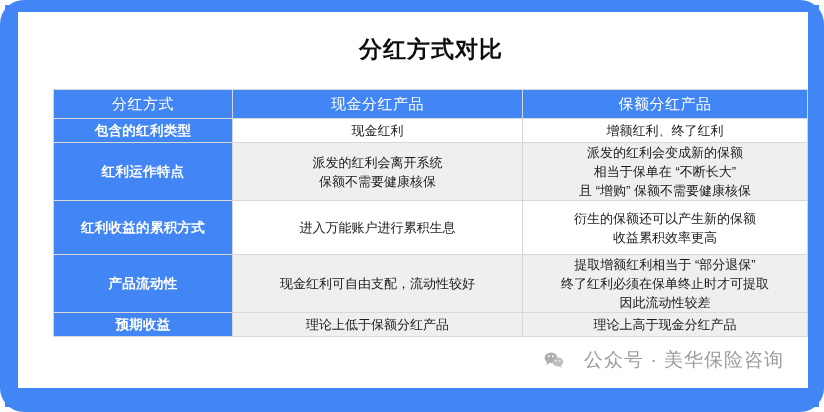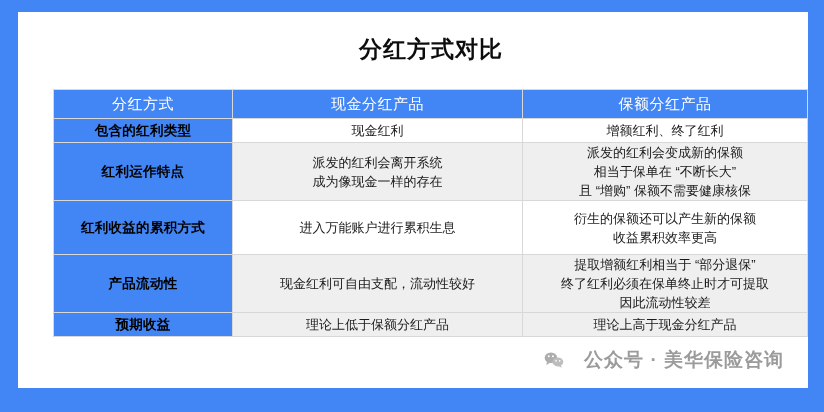--- a/index.html
+++ b/index.html
@@ -14,20 +14,21 @@
     background: #ffffff;
   }
 
   
   .frame {
     position: absolute;
     left: 0; top: 0;
     width: 824px; height: 412px;
     background: #4285f4;
     box-sizing: border-box;
+    border-radius: 24px;
   }
   .frame-inner {
     position: absolute;
     left: 5px; top: 5px;
     width: 814px; height: 402px;
     background: #4285f4;
   }
   .canvas {
     position: absolute;
     left: 18px; top: 12px;
@@ -105,21 +106,21 @@
   .hdr {
     background: #4285f4;
     color: #ffffff;
     font-weight: 400;
     font-size: 15px;
     height: 28px;
     letter-spacing: 0.5px;
   }
   .rowhead {
     background: #4285f4;
-    color: #000000;
+    color: #ffffff;
     font-weight: 700;
     font-size: 13.5px;
     letter-spacing: 0.3px;
   }
   .cell {
     color: #1a1a1a;
     font-size: 13px;
     line-height: 19px;
     background: transparent;
   }
@@ -138,21 +139,20 @@
   
   .footer {
     position: absolute;
     right: 18px; bottom: 13px;
     display: flex;
     align-items: center;
     gap: 20px;
     background: #ffffff;
     padding: 2px 6px 2px 4px;
     z-index: 6;
-    font-weight: bold;
   }
   .footer .wechat {
     width: 20px; height: 18px;
     flex: 0 0 auto;
   }
   .footer .ftext {
     font-size: 19px;
     color: #9b9b9b;
     letter-spacing: 1px;
     white-space: nowrap;
@@ -203,21 +203,21 @@
             </td>
             <td class="cell">
               <span class="ln">增额红利、终了红利</span>
             </td>
           </tr>
 
           <tr class="r-2 alt">
             <td class="rowhead">红利运作特点</td>
             <td class="cell">
               <span class="ln">派发的红利会离开系统</span>
-              <span class="ln">成为像现金一样的存在</span>
+              <span class="ln">保额不需要健康核保</span>
             </td>
             <td class="cell">
               <span class="ln">派发的红利会变成新的保额</span>
               <span class="ln">相当于保单在 “不断长大”</span>
               <span class="ln">且 “增购” 保额不需要健康核保</span>
             </td>
           </tr>
 
           <tr class="r-3 plain">
             <td class="rowhead">红利收益的累积方式</td>

